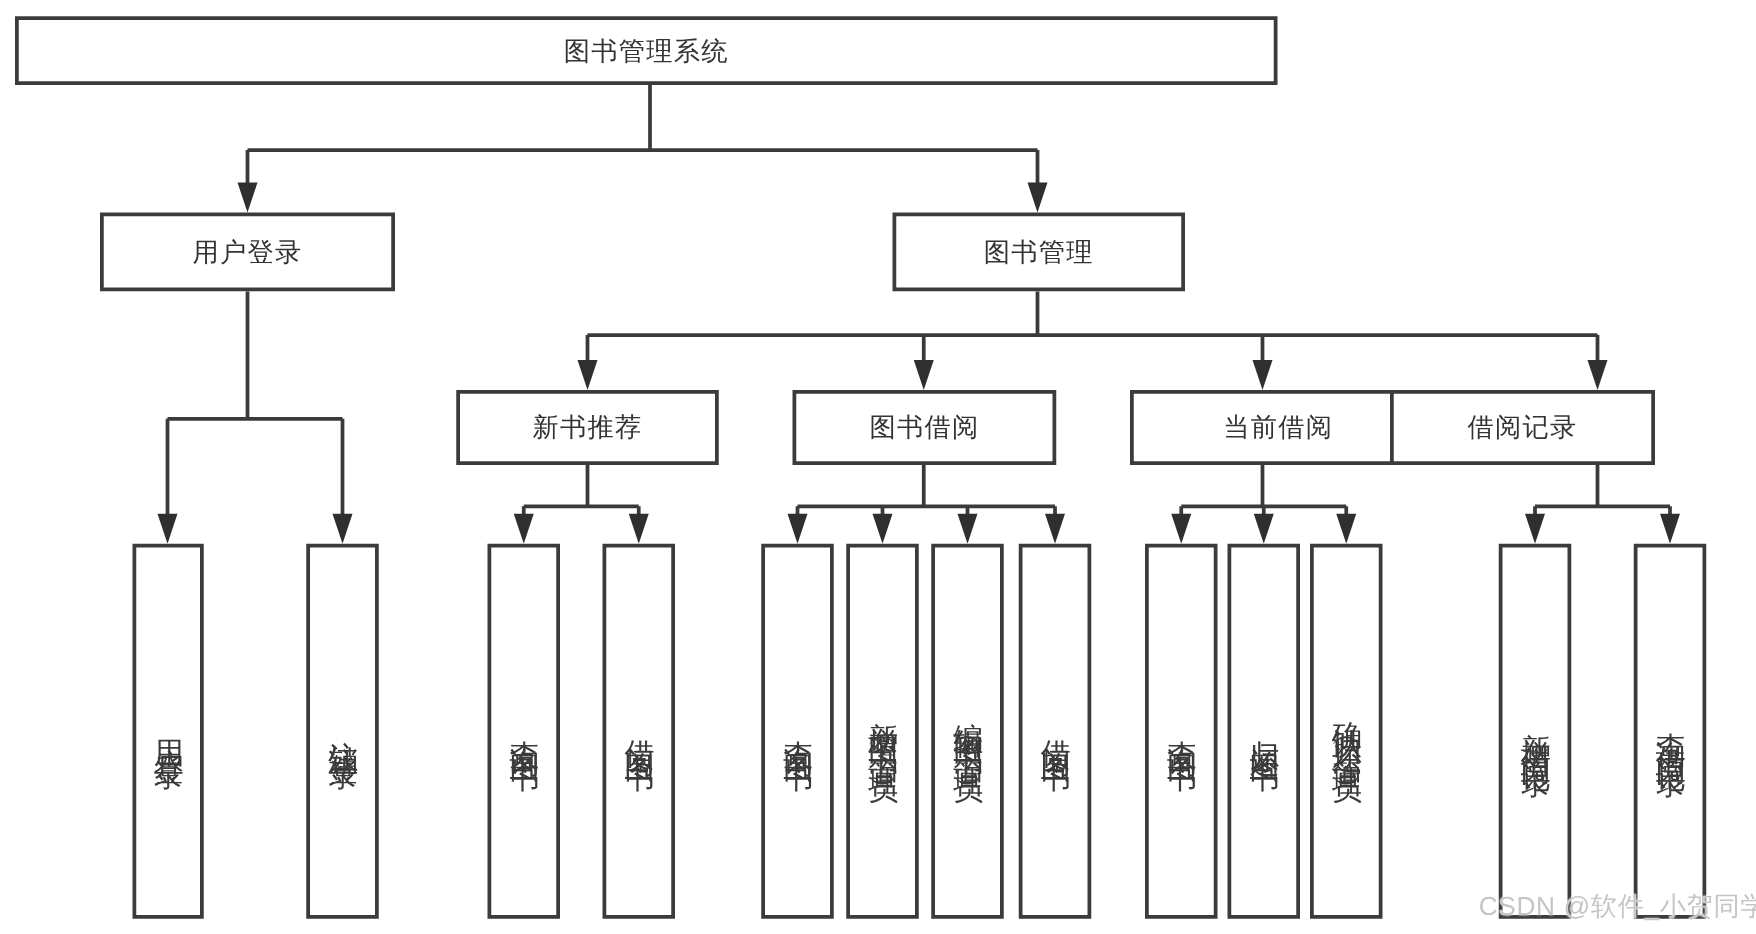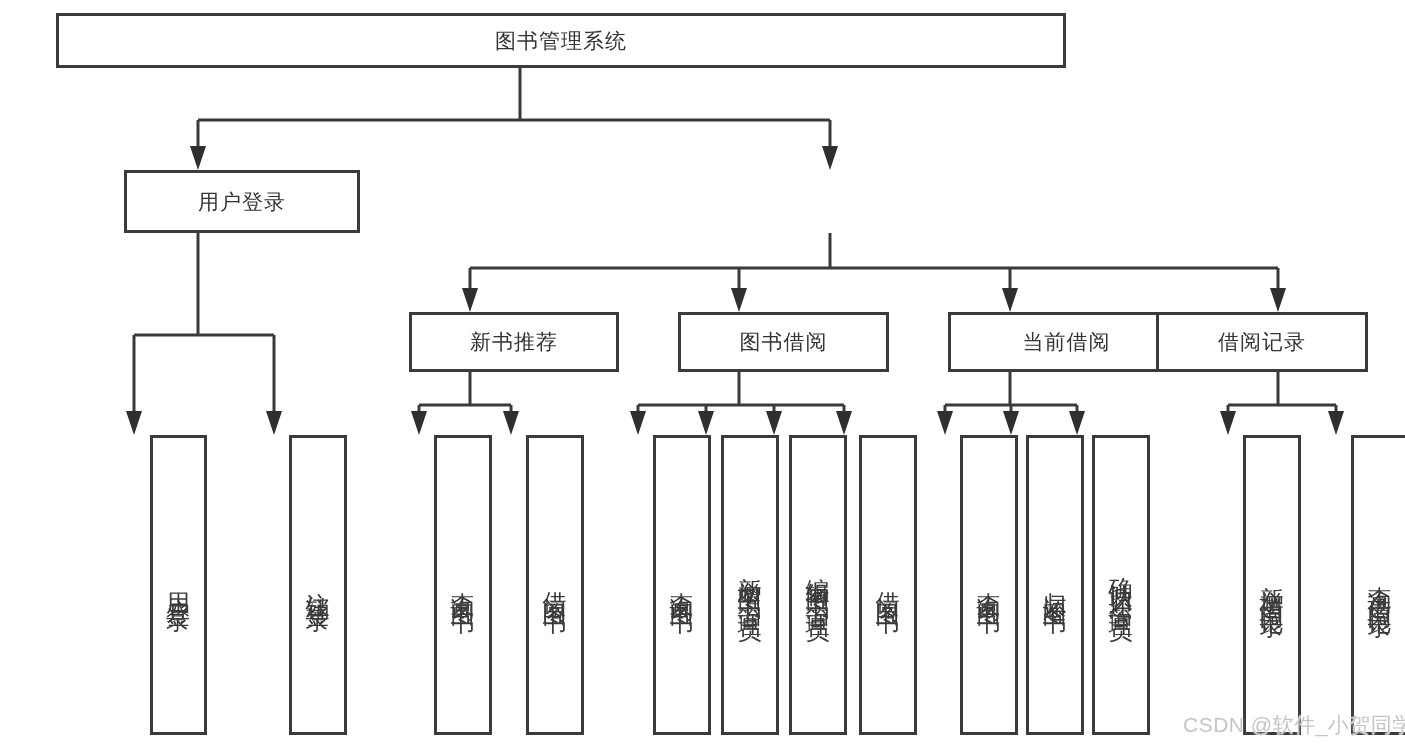--- a/index.html
+++ b/index.html
@@ -14,21 +14,20 @@
 
   .box {
     position:absolute;
     box-sizing:border-box;
     border:3px solid #3b3b3b;
     background:#ffffff;
     display:flex;
     align-items:center;
     justify-content:center;
     color:#333333;
-    margin-left:44px;
   }
   .hbox { font-size:21px; letter-spacing:1px; }
 
   .leaf { top:435px; height:300px; width:58px; }
   .leaf span {
     writing-mode:vertical-rl;
     text-orientation:mixed;
     line-height:1.05;
     letter-spacing:6px;
     font-size:24px;
@@ -140,20 +139,23 @@
     </g>
   </svg>
 
   <div class="box hbox" id="n-root">
     <span>图书管理系统</span>
   </div>
 
   <div class="box hbox" id="n-login">
     <span>用户登录</span>
   </div>
+  <div class="box hbox" id="n-mgmt">
+    <span>图书管理</span>
+  </div>
 
   <div class="box hbox" id="n-borrow">
     <span>图书借阅</span>
   </div>
   <div class="box hbox" id="n-rec">
     <span>新书推荐</span>
   </div>
   <div class="box hbox" id="n-current">
     <span>当前借阅</span>
   </div>

